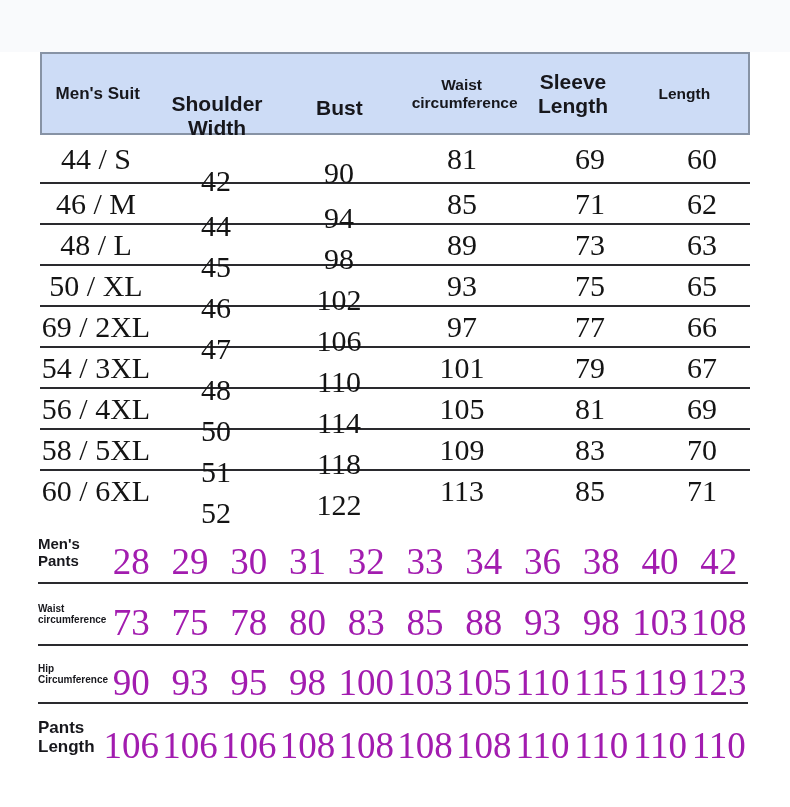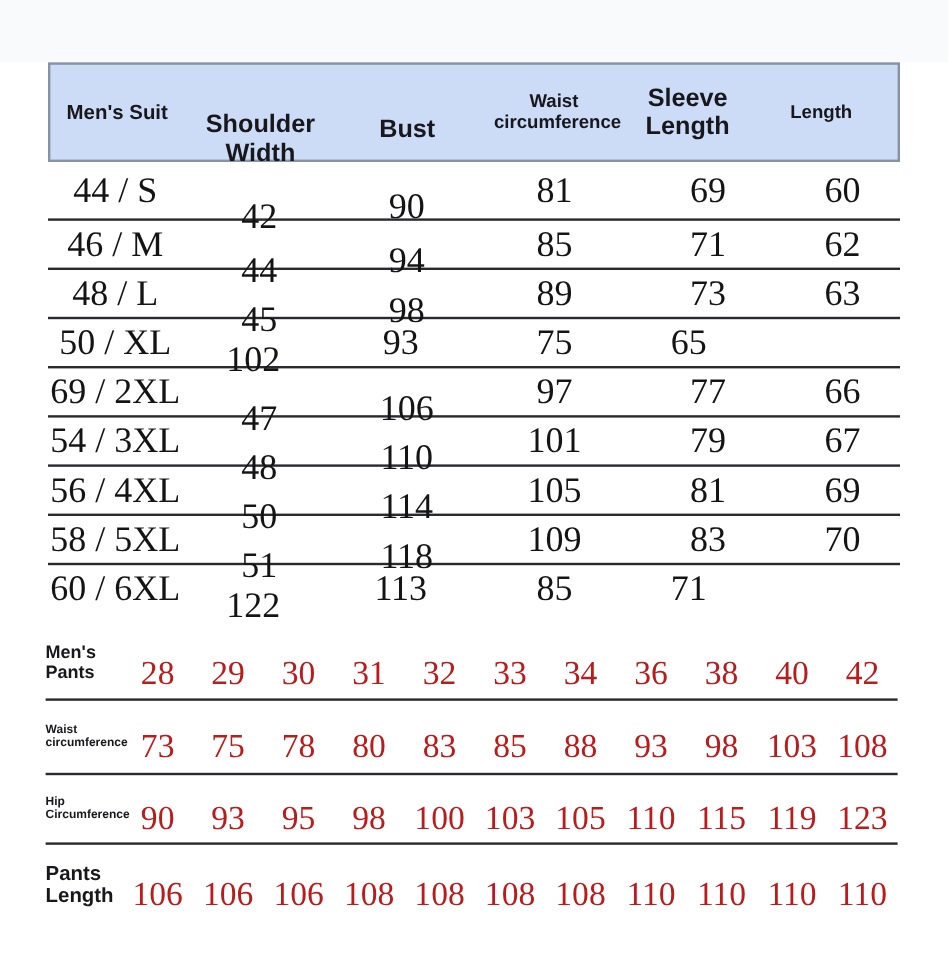--- a/index.html
+++ b/index.html
@@ -35,21 +35,21 @@
   .prow.lined{border-bottom:2px solid #2a2a2e;}
   .r0{height:60px;} .r1{height:62px;} .r2{height:58px;} .r3{height:66px;}
   .plabel{
     width:64px;flex:none;font-weight:bold;color:#17171c;line-height:1.12;
     font-family:"Liberation Sans",sans-serif;
   }
   .pl-md{font-size:15px;} .pl-xs{font-size:10px;} .pl-lg{font-size:17px;}
   .pv{
     flex:1;text-align:center;
     font-family:"Liberation Serif","DejaVu Serif",serif;
-    font-size:28px;color:#b91c1c;margin-top:17px;
+    font-size:37px;color:#a21caf;margin-top:17px;
   }
   
   .smudge{position:absolute;background:rgba(142,156,180,0.45);border-radius:3px;}
   .sm1{left:62px;top:77px;width:76px;height:7px;}
   .sm2{left:300px;top:70px;width:58px;height:6px;background:rgba(142,156,180,0.25);}
   .sm3{left:548px;top:75px;width:52px;height:6px;background:rgba(142,156,180,0.3);}
   .sm4{left:660px;top:68px;width:58px;height:6px;background:rgba(142,156,180,0.3);}
 </style>
 </head>
 <body>
@@ -103,20 +103,21 @@
     <div class="srow">
       <div class="dc c0">48 / L</div>
       <div class="dc c1">45</div>
       <div class="dc c2">98</div>
       <div class="dc c3">89</div>
       <div class="dc c4">73</div>
       <div class="dc c5">63</div>
     </div>
     <div class="srow">
       <div class="dc c0">50 / XL</div>
+      <div class="dc c1">46</div>
       <div class="dc c2">102</div>
       <div class="dc c3">93</div>
       <div class="dc c4">75</div>
       <div class="dc c5">65</div>
     </div>
     <div class="srow">
       <div class="dc c0">69 / 2XL</div>
       <div class="dc c1">47</div>
       <div class="dc c2">106</div>
       <div class="dc c3">97</div>
@@ -142,20 +143,21 @@
     <div class="srow">
       <div class="dc c0">58 / 5XL</div>
       <div class="dc c1">51</div>
       <div class="dc c2">118</div>
       <div class="dc c3">109</div>
       <div class="dc c4">83</div>
       <div class="dc c5">70</div>
     </div>
     <div class="srow last">
       <div class="dc c0">60 / 6XL</div>
+      <div class="dc c1">52</div>
       <div class="dc c2">122</div>
       <div class="dc c3">113</div>
       <div class="dc c4">85</div>
       <div class="dc c5">71</div>
     </div>
   </div>
 
   <div class="pants">
     <div class="prow r0 lined">
       <div class="plabel pl-md">Men's Pants</div>

